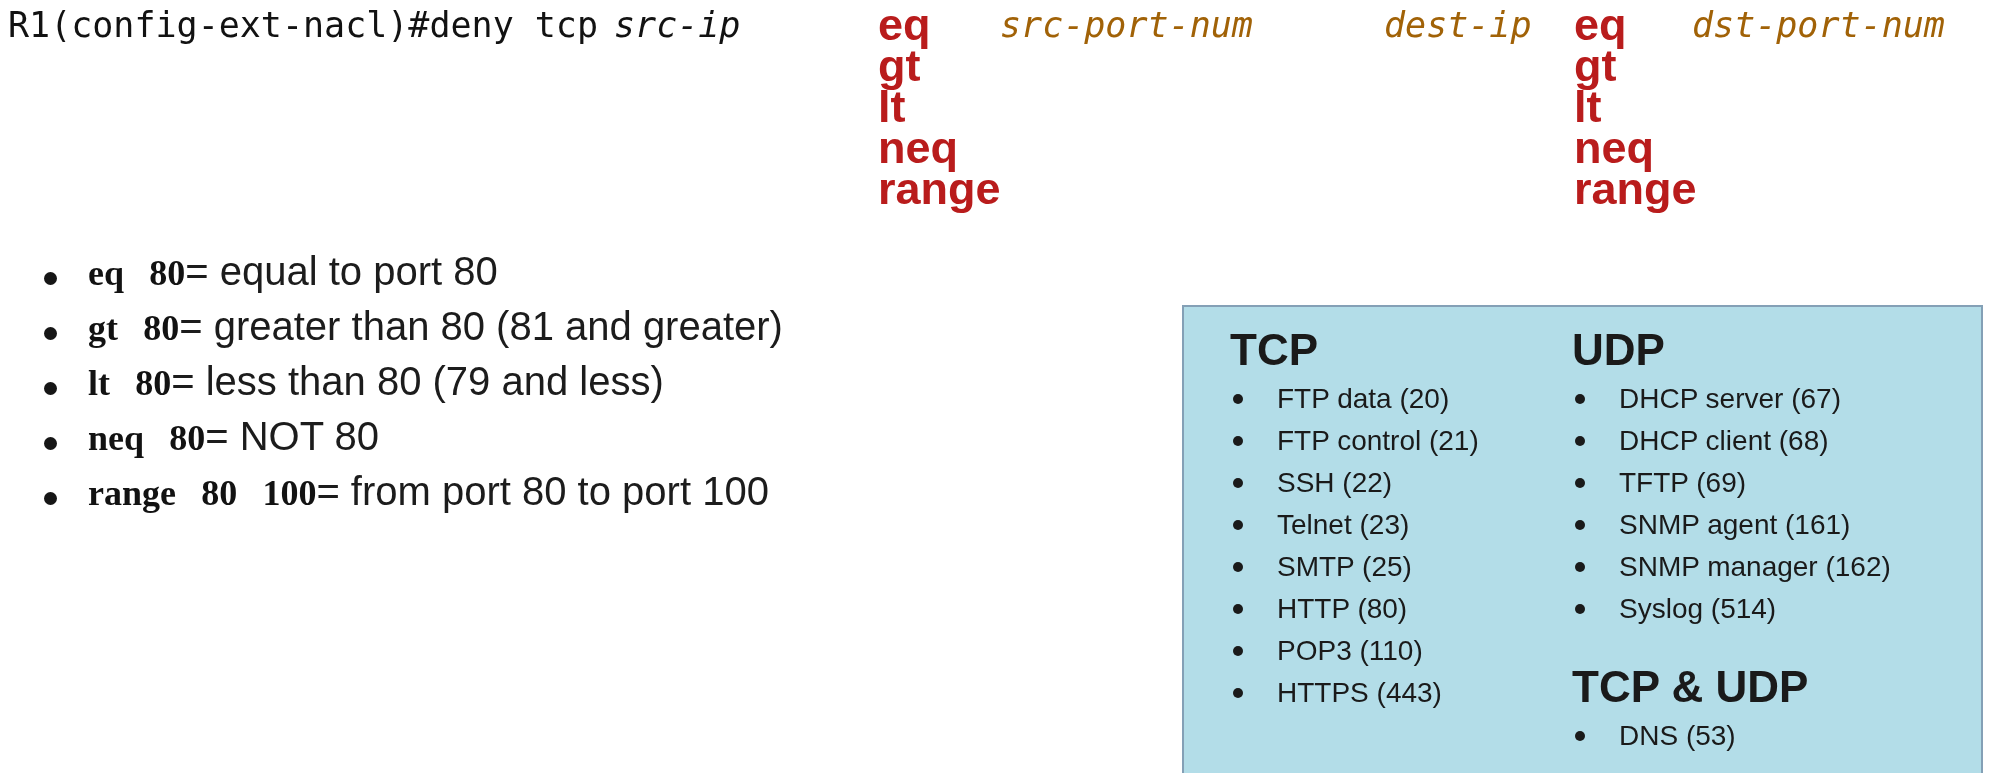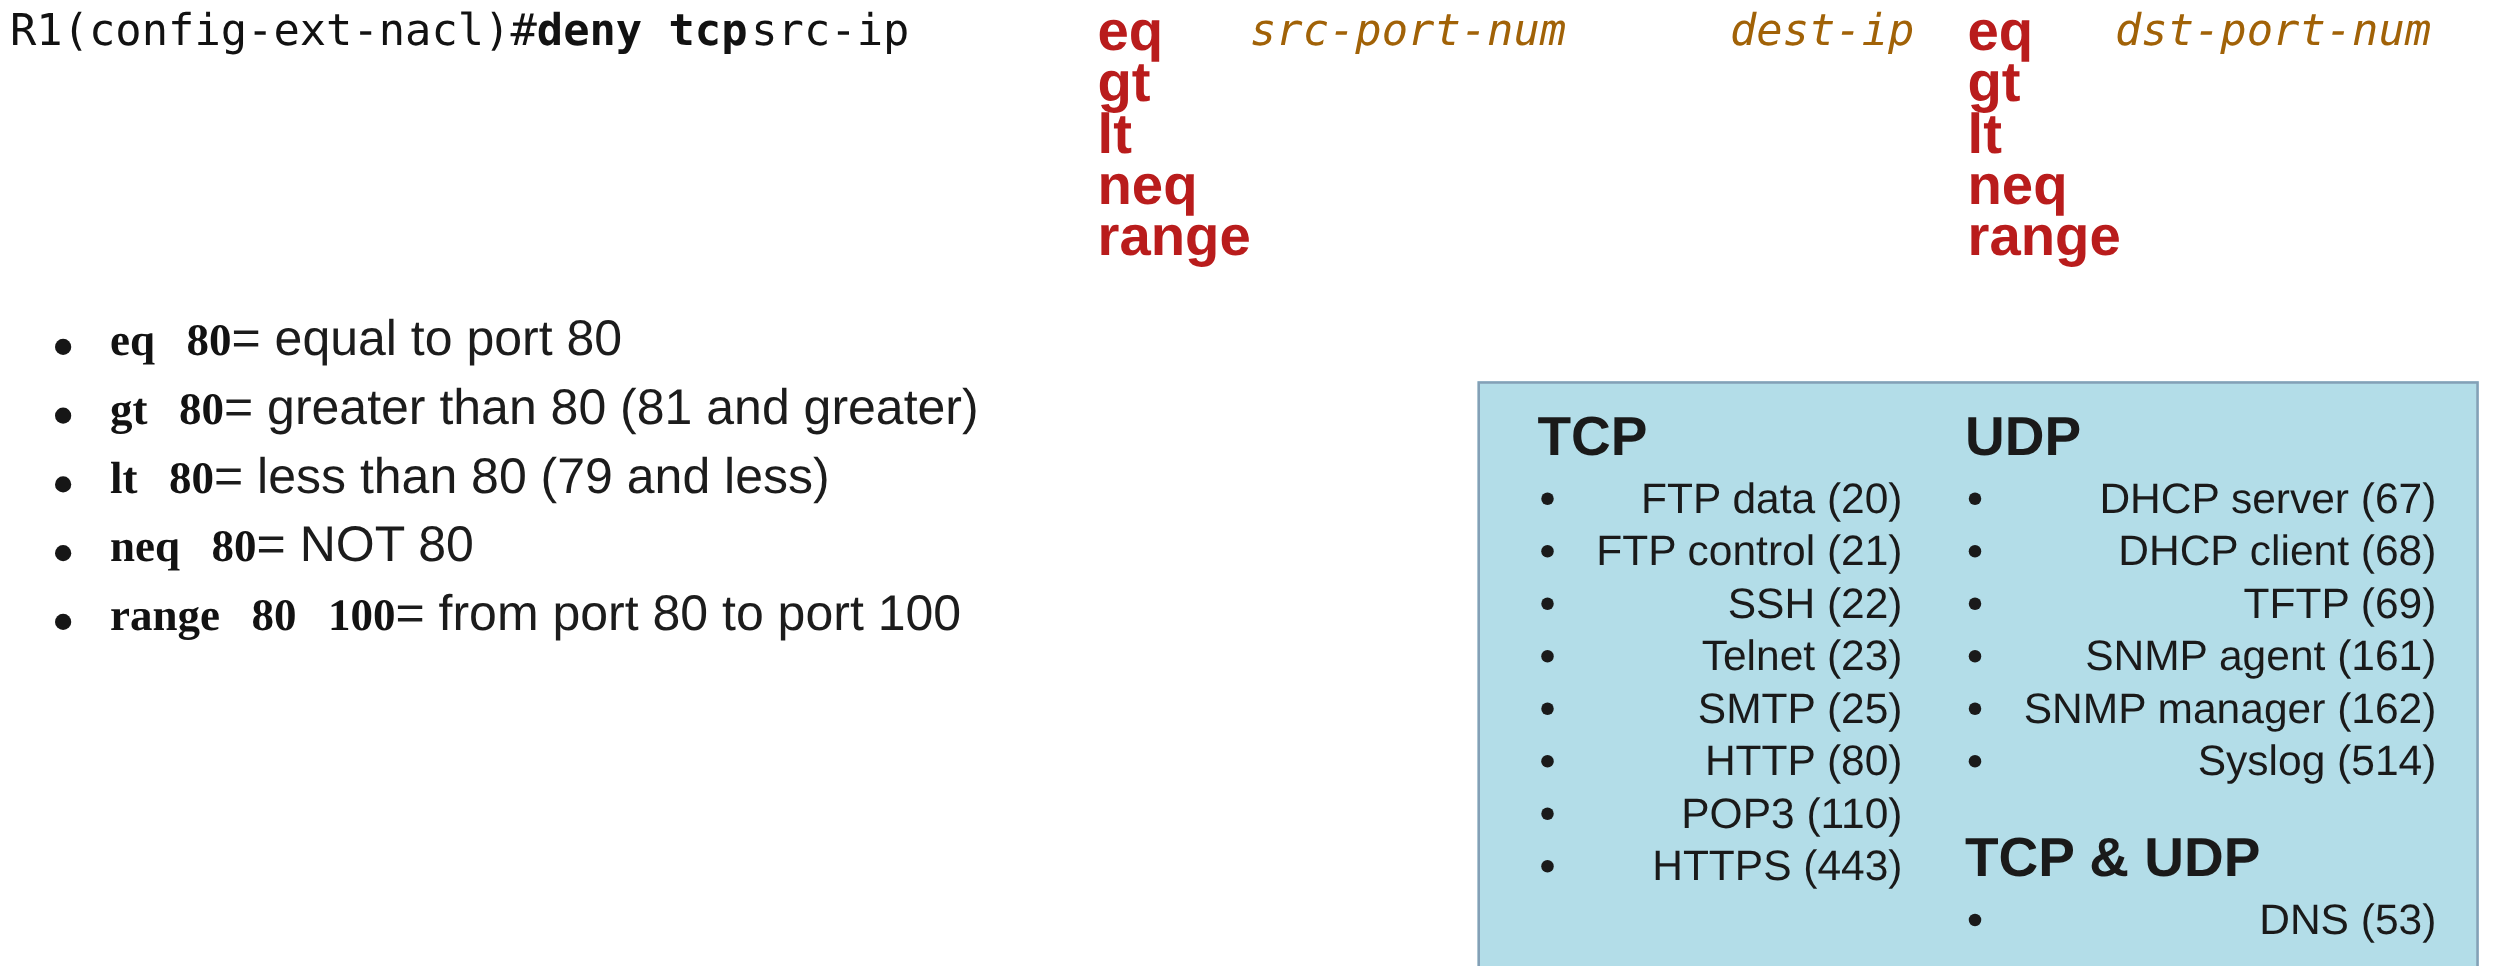--- a/index.html
+++ b/index.html
@@ -15,22 +15,22 @@
 
   .cmd-line {
     position: absolute;
     left: 8px; top: 4px;
     font-family: "DejaVu Sans Mono", "Liberation Mono", monospace;
     font-size: 35px;
     line-height: 42px;
     white-space: nowrap;
     color: #121212;
   }
-  .cmd-line .kw { font-weight: bold; }
-  .cmd-line .param { margin-left: 3px; }
+  .cmd-line .kw { font-weight: normal; }
+  .cmd-line .param { font-style: italic; margin-left: 16px; }
 
   .op-stack {
     position: absolute;
     top: 4px;
     font-family: Liberation Sans, sans-serif;
     font-size: 45px;
     line-height: 41px;
     font-weight: bold;
     color: #b91c1c;
     white-space: nowrap;
@@ -103,24 +103,23 @@
   .ports-col-udp { left: 388px; }
   .ports-header {
     font-size: 44px;
     font-weight: bold;
     line-height: 42px;
     margin-bottom: 7px;
   }
   .ports-header.second { margin-top: 36px; }
   .port-row {
     position: relative;
-    font-size: 34px;
+    font-size: 28px;
     line-height: 42px;
     padding-left: 47px;
-    text-align: right;
   }
   .port-dot {
     position: absolute;
     left: 3px; top: 16px;
     width: 10px; height: 10px;
     border-radius: 50%;
     background: #1a1a1a;
   }
 </style>
 </head>

